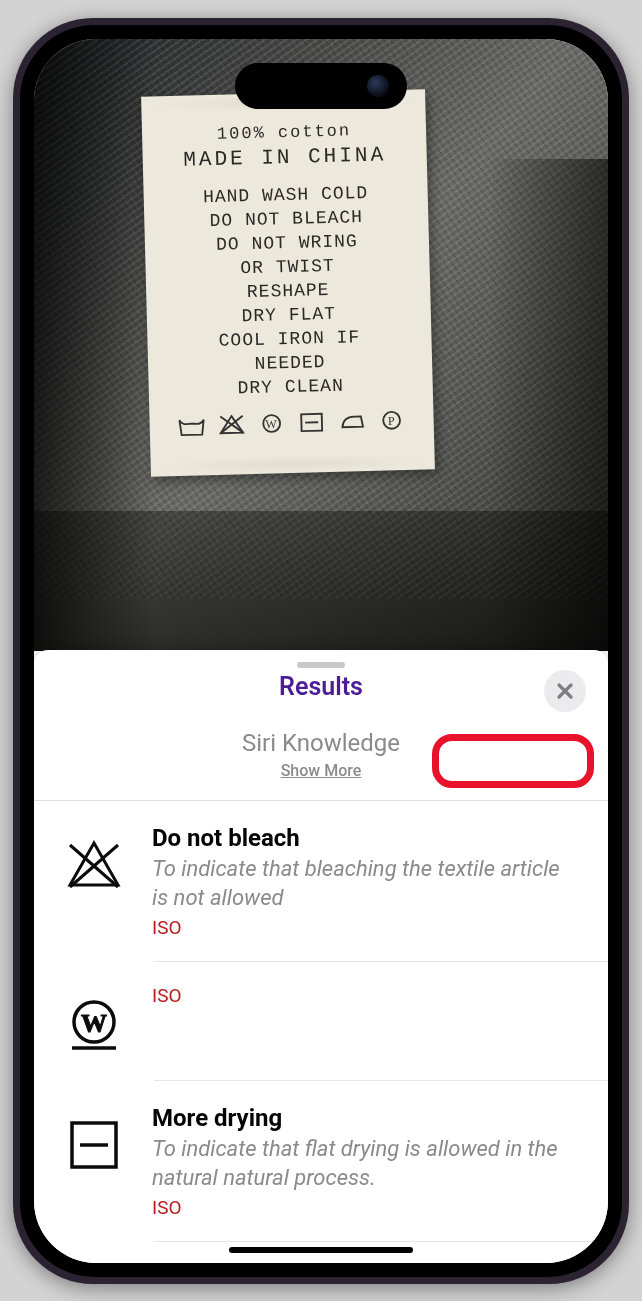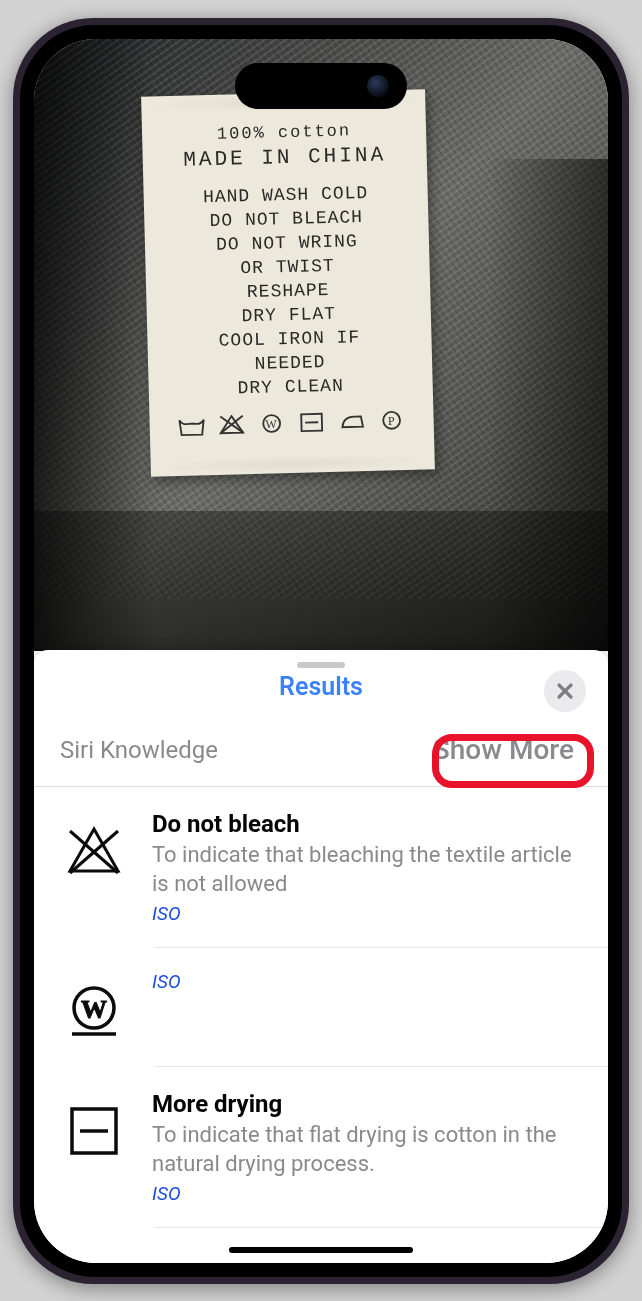--- a/index.html
+++ b/index.html
@@ -128,49 +128,51 @@
     margin: 12px auto 4px auto;
   }
   .sheet-header {
     position: relative;
     text-align: center;
     padding-bottom: 28px;
   }
   .sheet-title {
     font-size: 25px;
     font-weight: 600;
-    color: #3b82f6;
+    color: #4c1d95;
   }
   .close-btn {
     position: absolute;
     right: 22px;
     top: -2px;
     width: 42px;
     height: 42px;
     border-radius: 50%;
     background: #ebebed;
     display: flex;
     align-items: center;
     justify-content: center;
     color: #818187;
     font-size: 24px;
     font-weight: 700;
     cursor: pointer;
   }
   .section-row {
     display:flex; justify-content:space-between; align-items:center;
     padding: 0 26px 16px 26px;
+    flex-direction: column;
   }
   .section-label { font-size: 24px; color: #8a8a8e; font-weight:400; }
   .show-more {
-    font-size: 28px;
+    font-size: 16px;
     color: #8a8a8e;
     font-weight: 500;
     padding: 4px 8px;
     cursor:pointer;
+    text-decoration:underline;
   }
   .highlight-ring {
     position:absolute;
     right: 14px;
     top: 84px;
     width: 162px;
     height: 54px;
     border: 7px solid #e8132a;
     border-radius: 20px;
     pointer-events:none;
@@ -187,22 +189,22 @@
   .item-icon {
     width: 64px;
     flex: 0 0 64px;
     height: 64px;
     display:flex; align-items:center; justify-content:center;
     margin-top: 10px;
   }
   .item-icon svg { width:60px; height:60px; stroke:#0b0b0c; }
   .item-body { flex:1; }
   .item-title { font-size: 24px; font-weight:700; color:#050505; margin-bottom:2px; line-height:1.25; }
-  .item-desc  { font-size: 22px; color:#8a8a8e; line-height:1.3; margin-bottom:4px; }
-  .item-src   { font-size: 19px; color:#1d4ed8;font-style:italic; }
+  .item-desc  { font-size: 22px; color:#8a8a8e; line-height:1.3; margin-bottom:4px;font-style:italic; }
+  .item-src   { font-size: 19px; color:#b91c1c; }
   .home-indicator {
     position:absolute; bottom:10px; left:50%; transform:translateX(-50%);
     width: 184px; height:6px; border-radius:4px; background:#000;
   }
 </style>
 </head>
 <body>
 
 <div class="phone-frame">
   <div class="side-btn btn-mute"></div>
@@ -314,21 +316,21 @@
 
           <div class="item">
             <div class="item-icon">
               <svg viewBox="0 0 60 60">
                 <rect x="8" y="8" width="44" height="44" fill="none" stroke="#0b0b0c" stroke-width="3.5"></rect>
                 <line x1="16" y1="30" x2="44" y2="30" stroke="#0b0b0c" stroke-width="3.5"></line>
               </svg>
             </div>
             <div class="item-body">
               <div class="item-title">More drying</div>
-              <div class="item-desc">To indicate that flat drying is cotton in the natural drying process.</div>
+              <div class="item-desc">To indicate that flat drying is allowed in the natural natural process.</div>
               <div class="item-src">ISO</div>
             </div>
           </div>
           <div class="item-div"></div>
 
         </div>
 
         <div class="home-indicator"></div>
       </div>
     </div>

